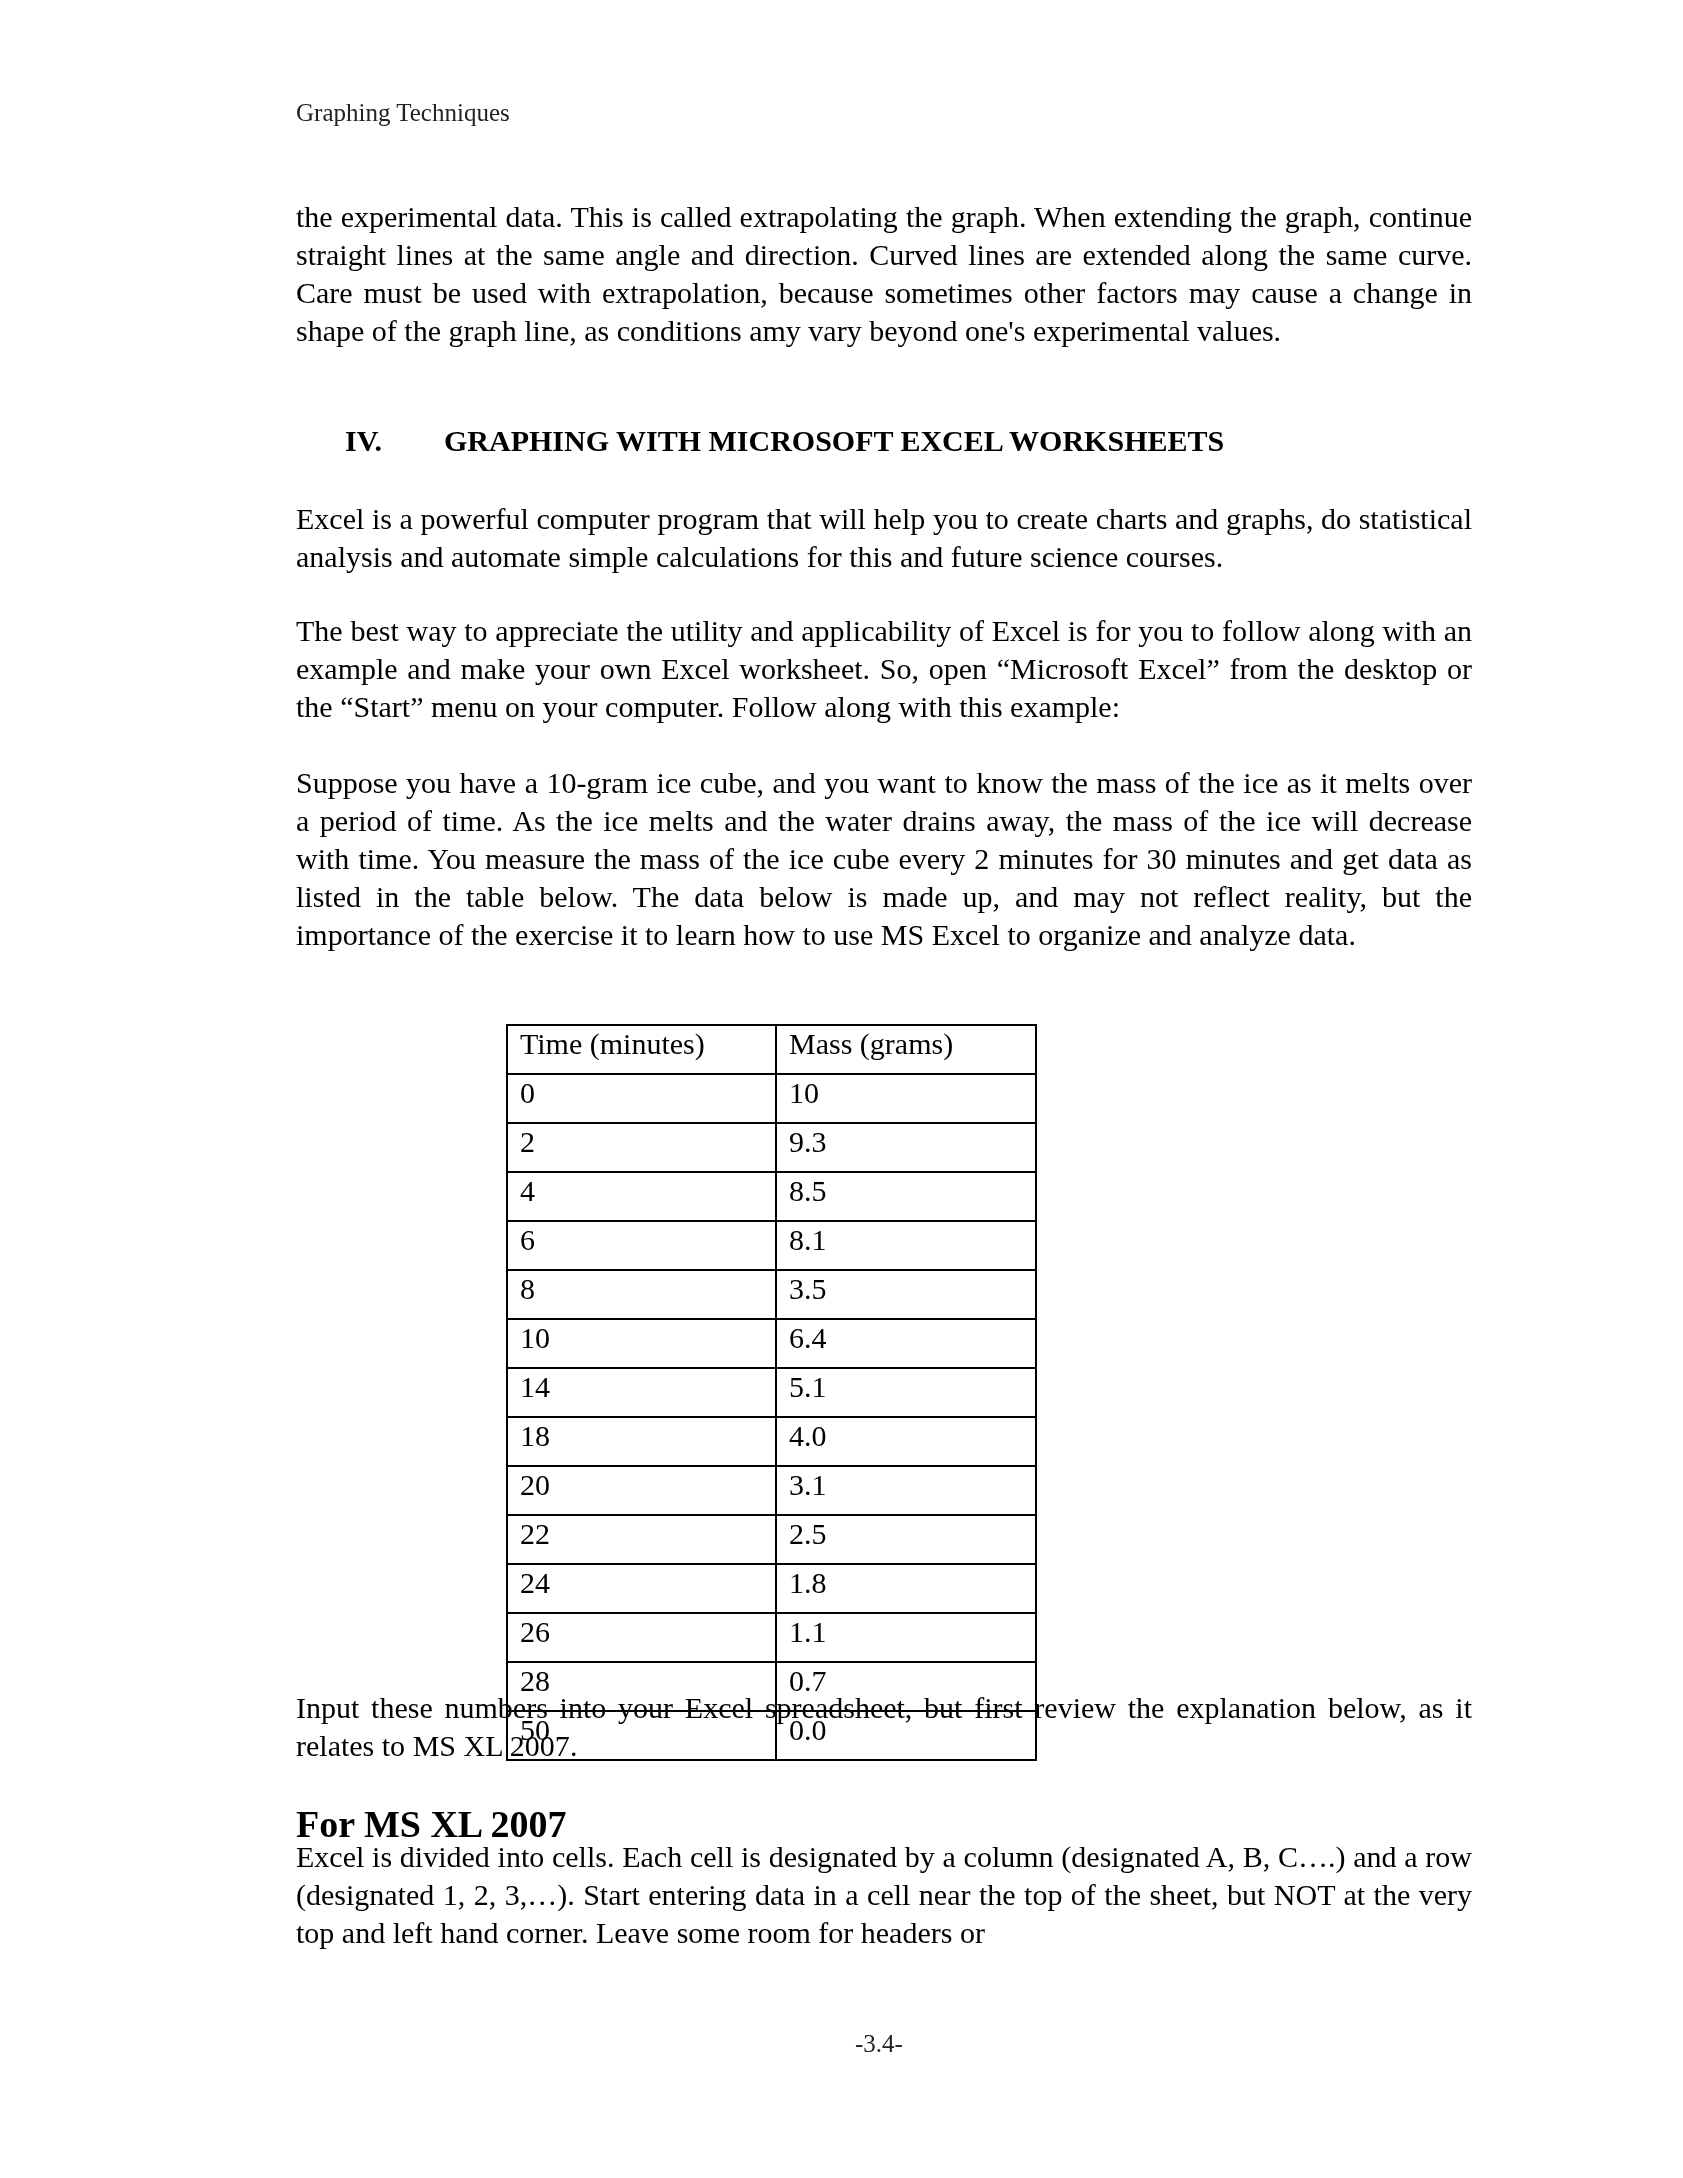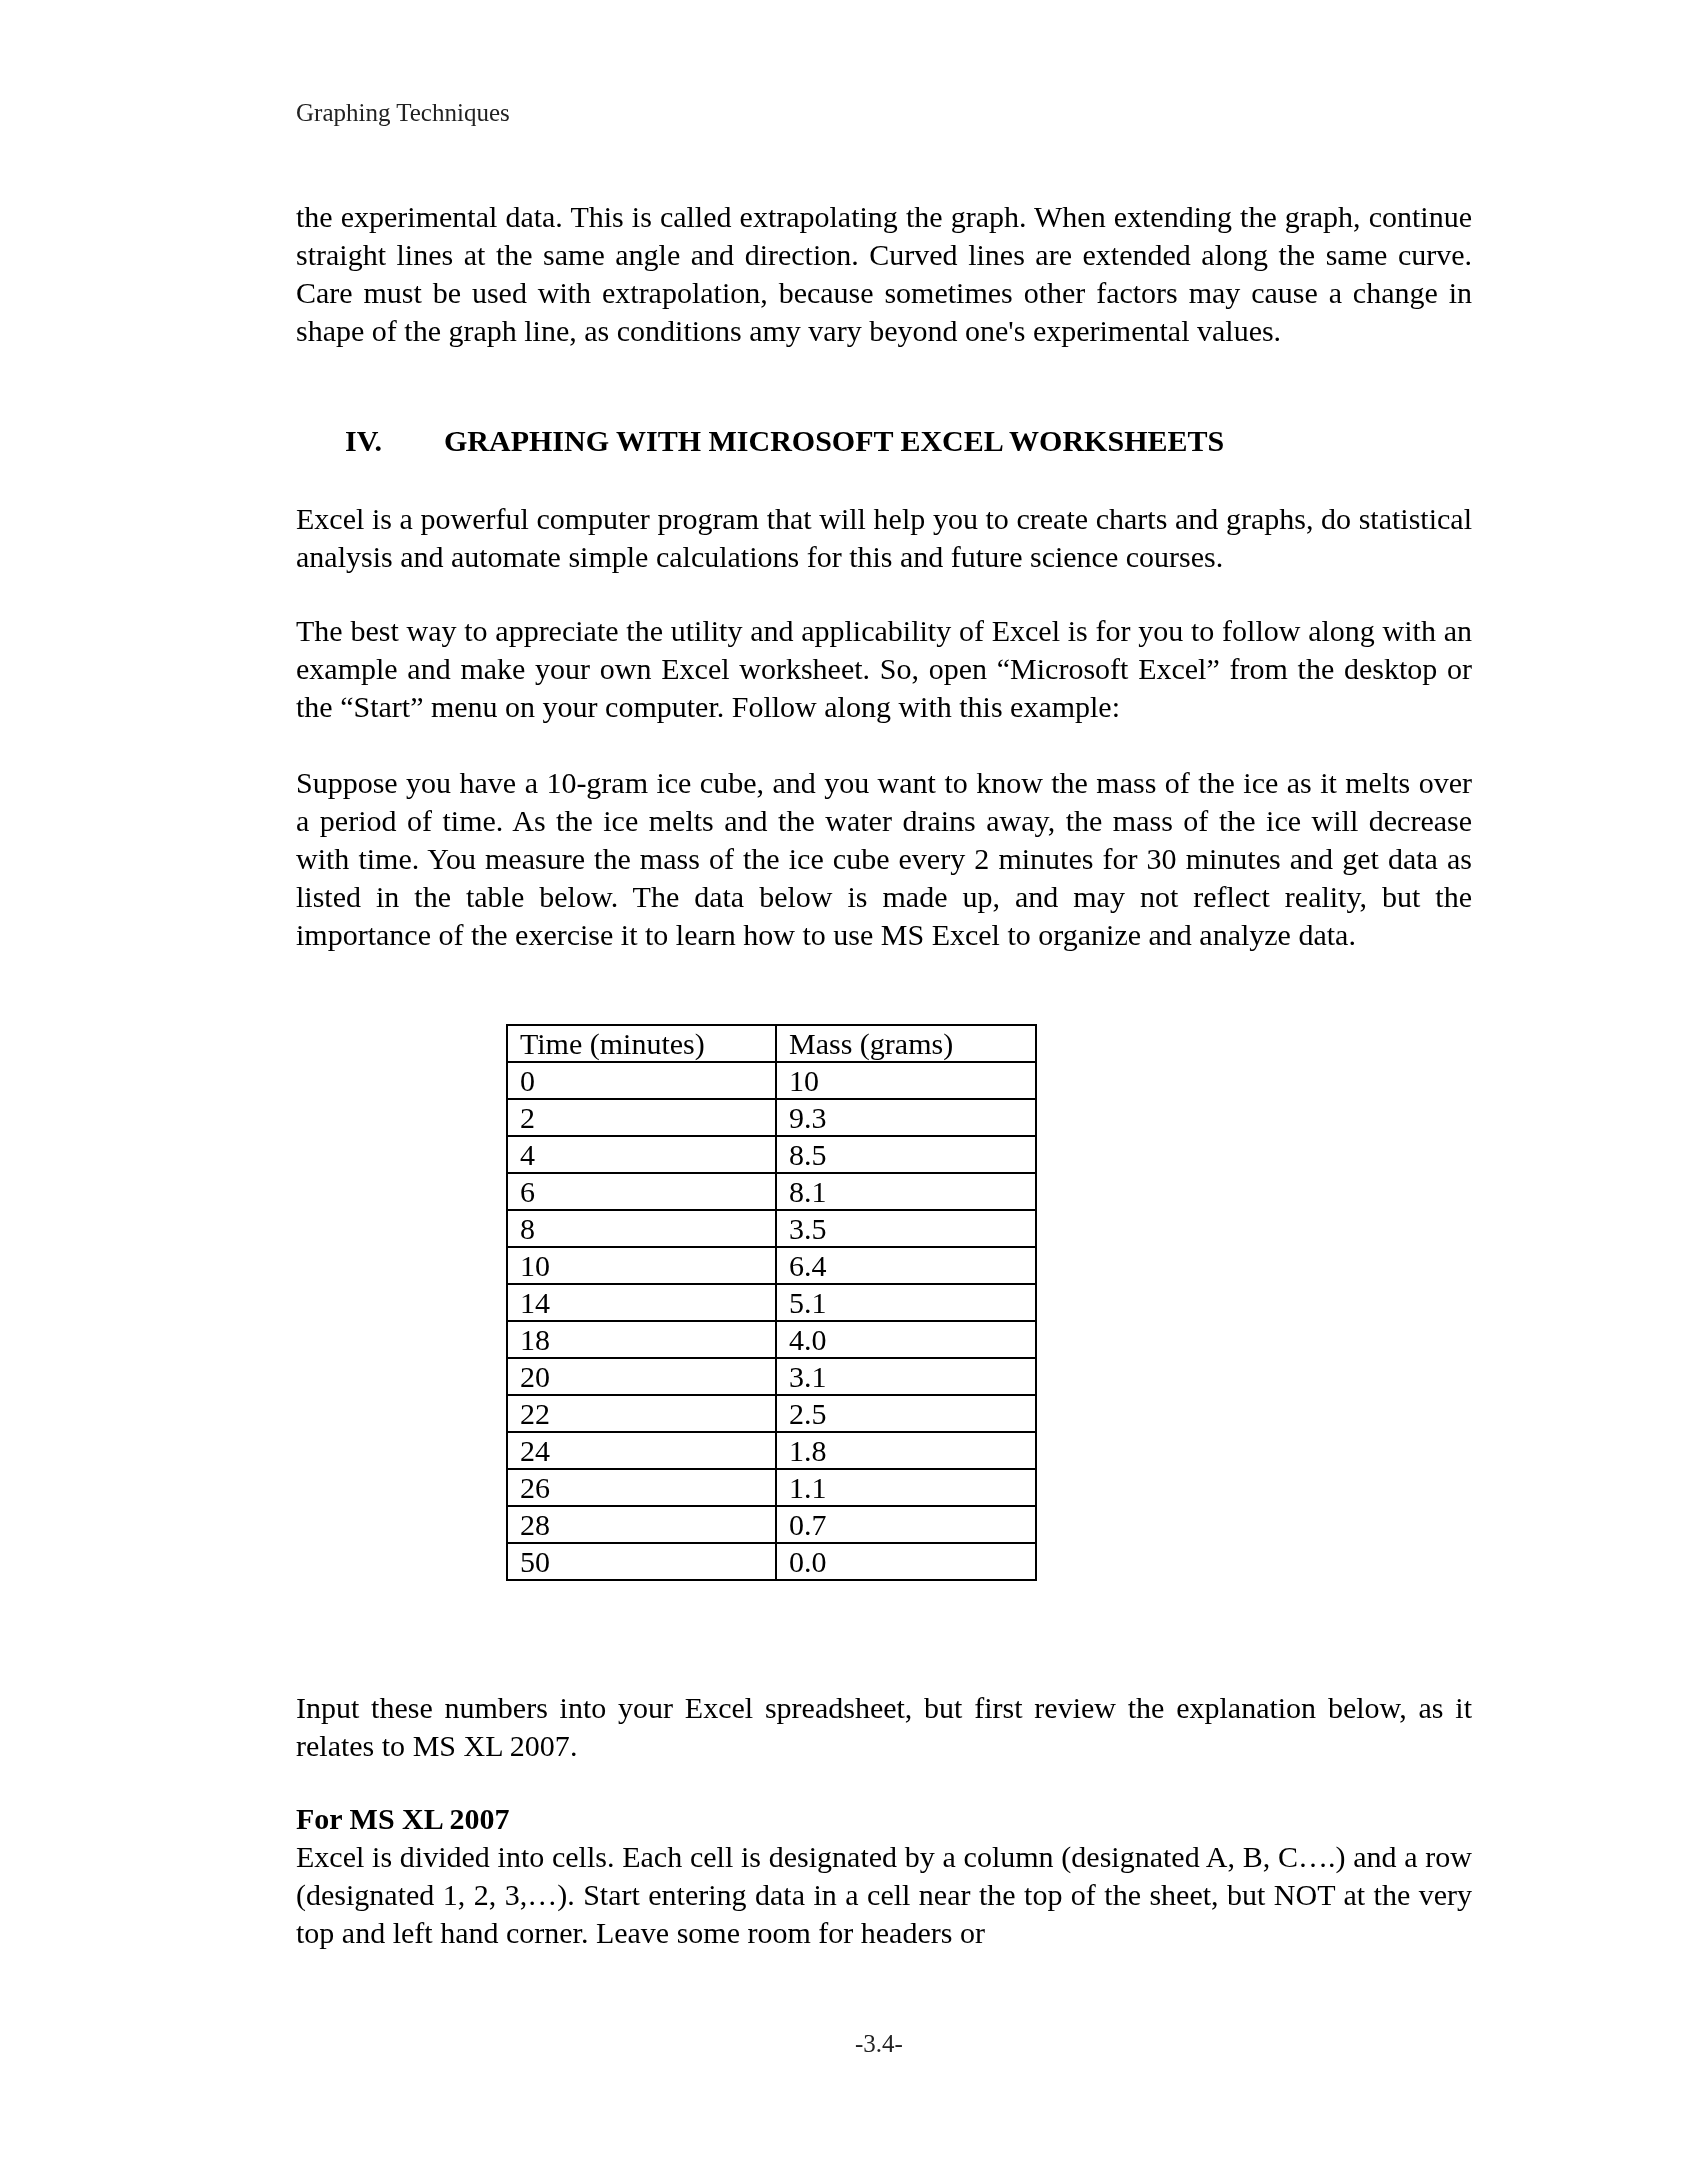--- a/index.html
+++ b/index.html
@@ -10,24 +10,24 @@
                text-align: justify; text-align-last: left; }
   .p1 { top: 198px; }
   .section-heading { position: absolute; top: 424px; left: 345px; font-size: 30px; font-weight: bold; }
   .section-heading .num { display: inline-block; width: 99px; }
   .section-heading .title { text-decoration-thickness: 3px; text-underline-offset: 5px; }
   .p2 { top: 500px; }
   .p3 { top: 612px; }
   .p4 { top: 764px; }
   table.data-table { position: absolute; left: 506px; top: 1024px; width: 531px;
                      border-collapse: collapse; font-size: 30px; line-height: 1; }
-  table.data-table td { border: 2.5px solid #000; height: 34px; padding: 1px 12px 0 12px; vertical-align: middle; }
+  table.data-table td { border: 2.5px solid #000; height: 34px; padding: 1px 12px 12px 12px; vertical-align: middle; }
   table.data-table td.c1 { width: 243px; }
   .p5 { top: 1689px; }
-  .sub-heading { position: absolute; left: 296px; top: 1802px; font-size: 30px; font-weight: bold; }
+  .sub-heading { position: absolute; left: 296px; top: 1802px; font-size: 38px; font-weight: bold; }
   .p6 { top: 1838px; }
   .page-number { position: absolute; top: 2030px; left: 0; width: 1758px; text-align: center; font-size: 25px; color: #222; }
   b { font-weight: normal; }
 </style>
 </head>
 <body>
 
 <div class="running-header">Graphing Techniques</div>
 
 <p class="body-text p1" style="margin:0">the experimental data. This is called extrapolating the graph. When extending the graph, continue straight lines at the same angle and direction. Curved lines are extended along the same curve.   Care must be used with extrapolation, because sometimes other factors may cause a change in shape of the graph line, as conditions amy vary beyond one's experimental values.</p>

